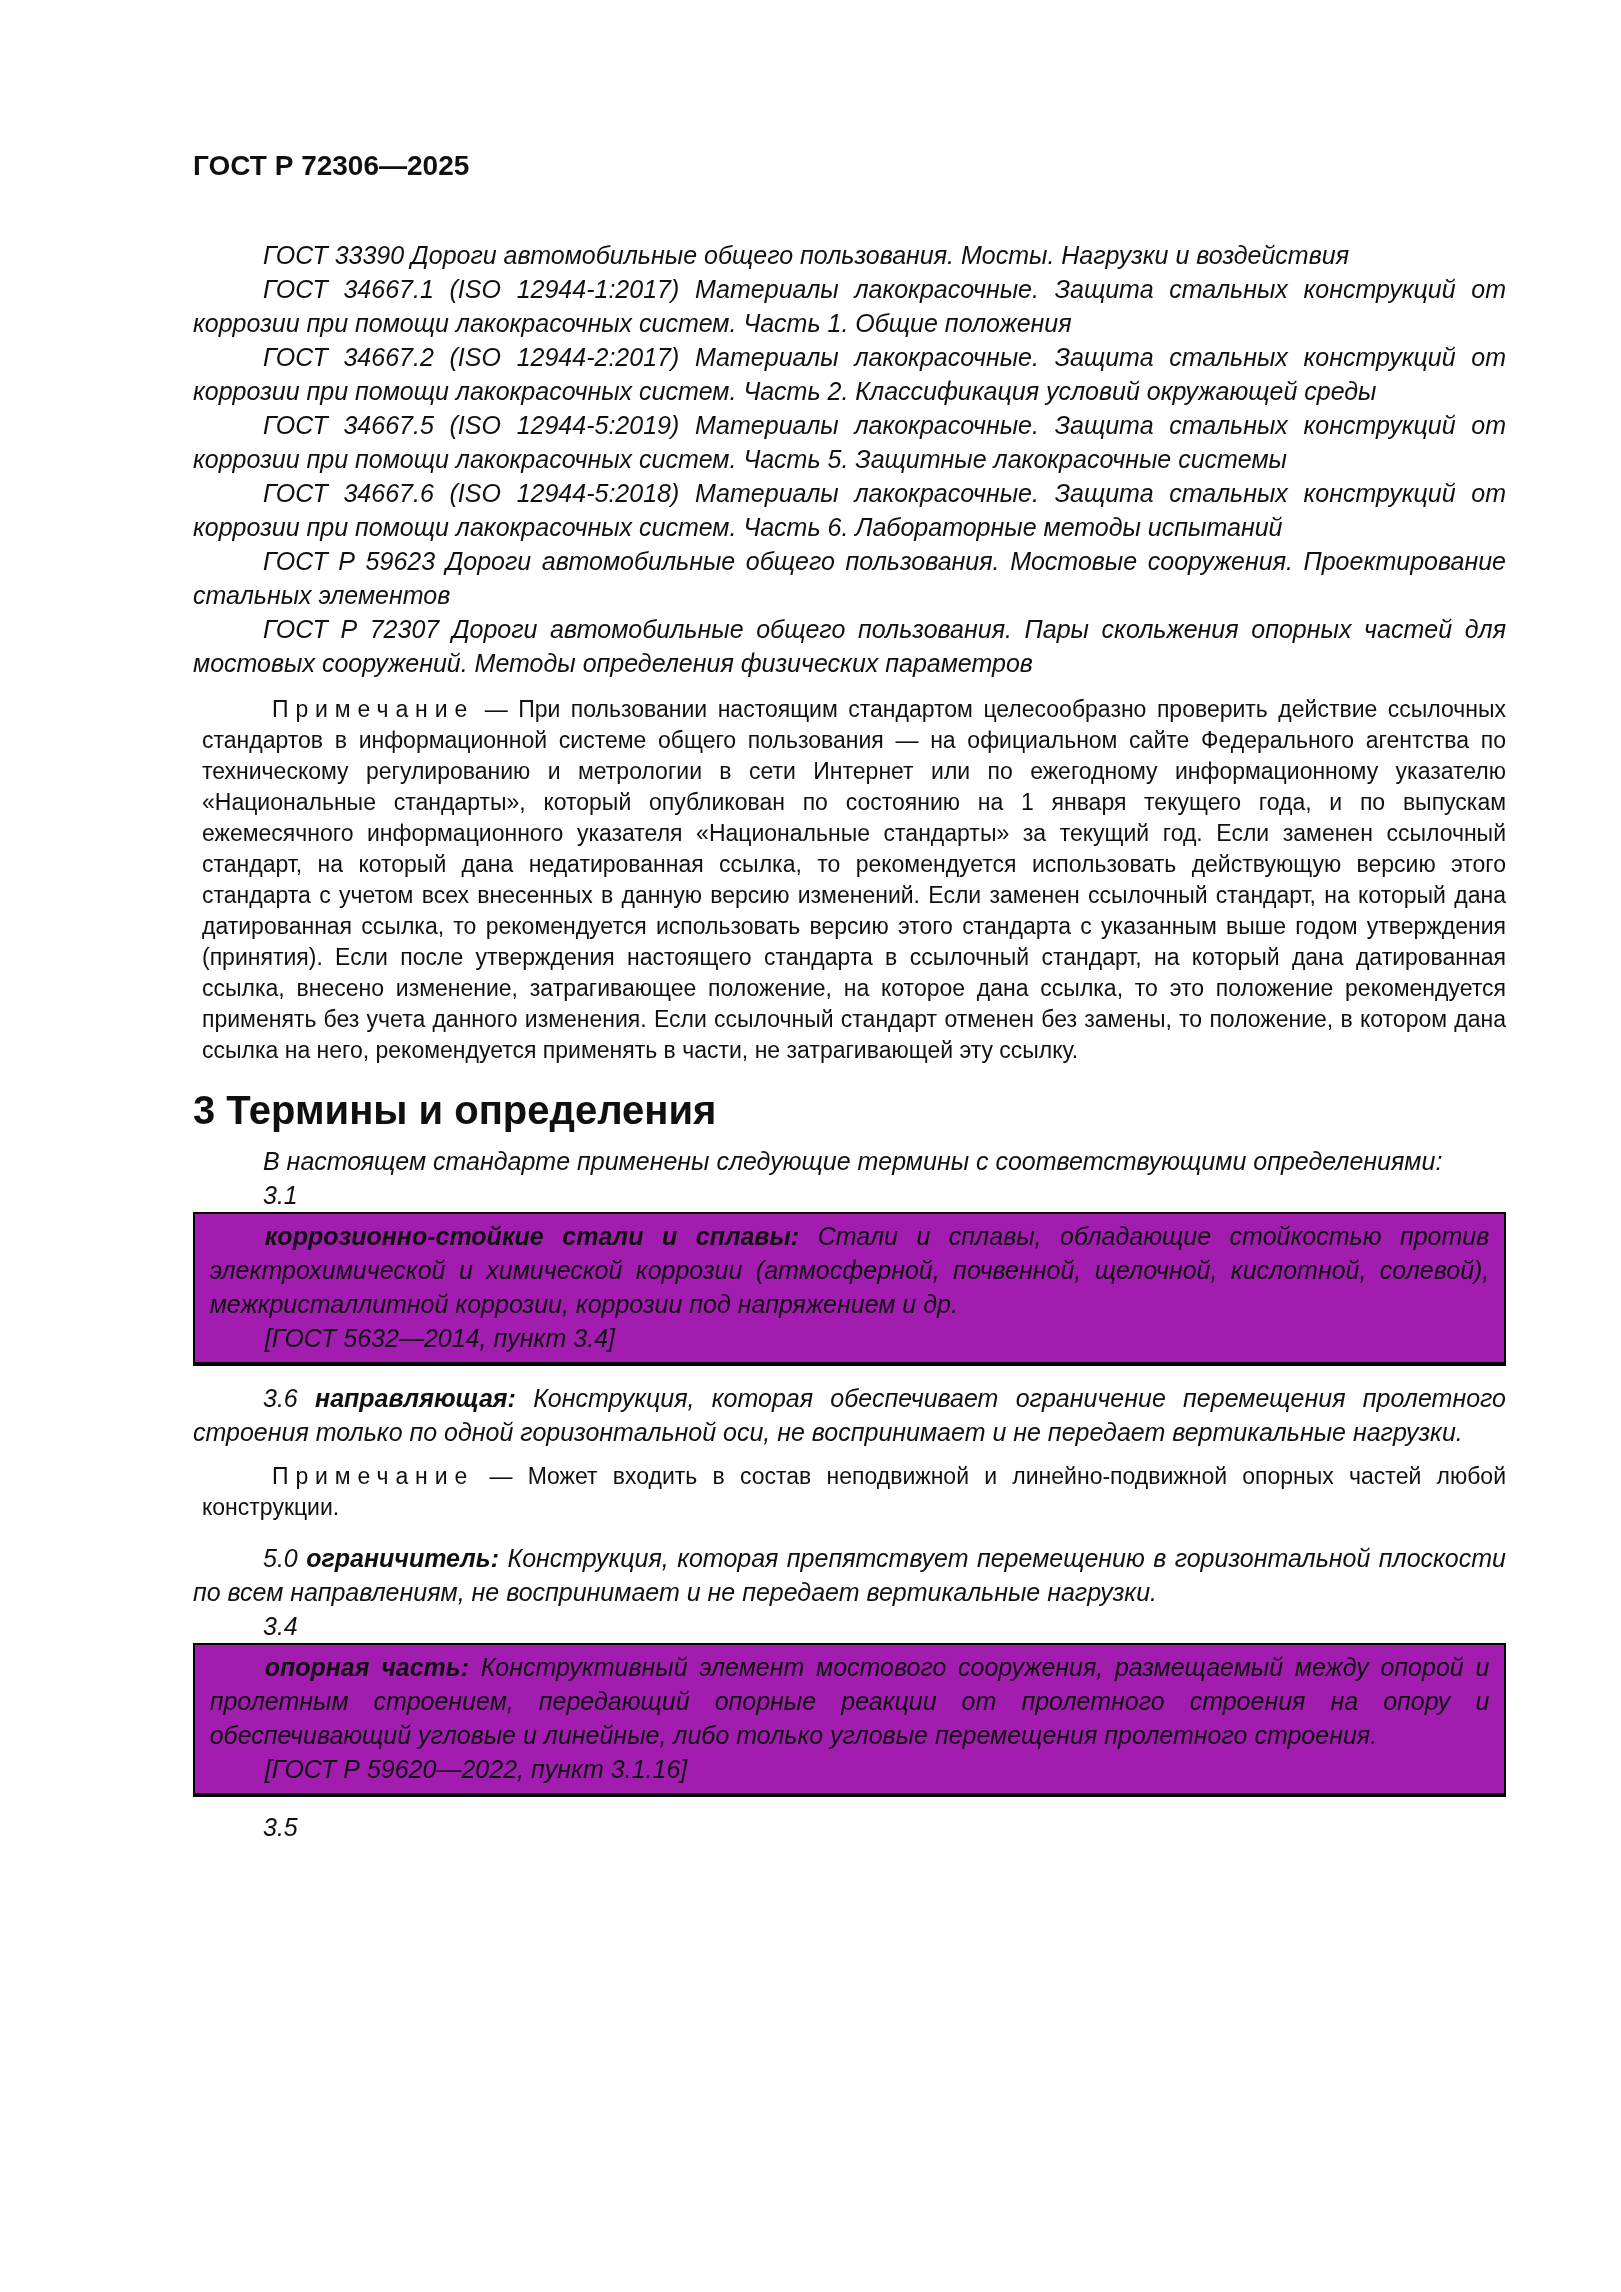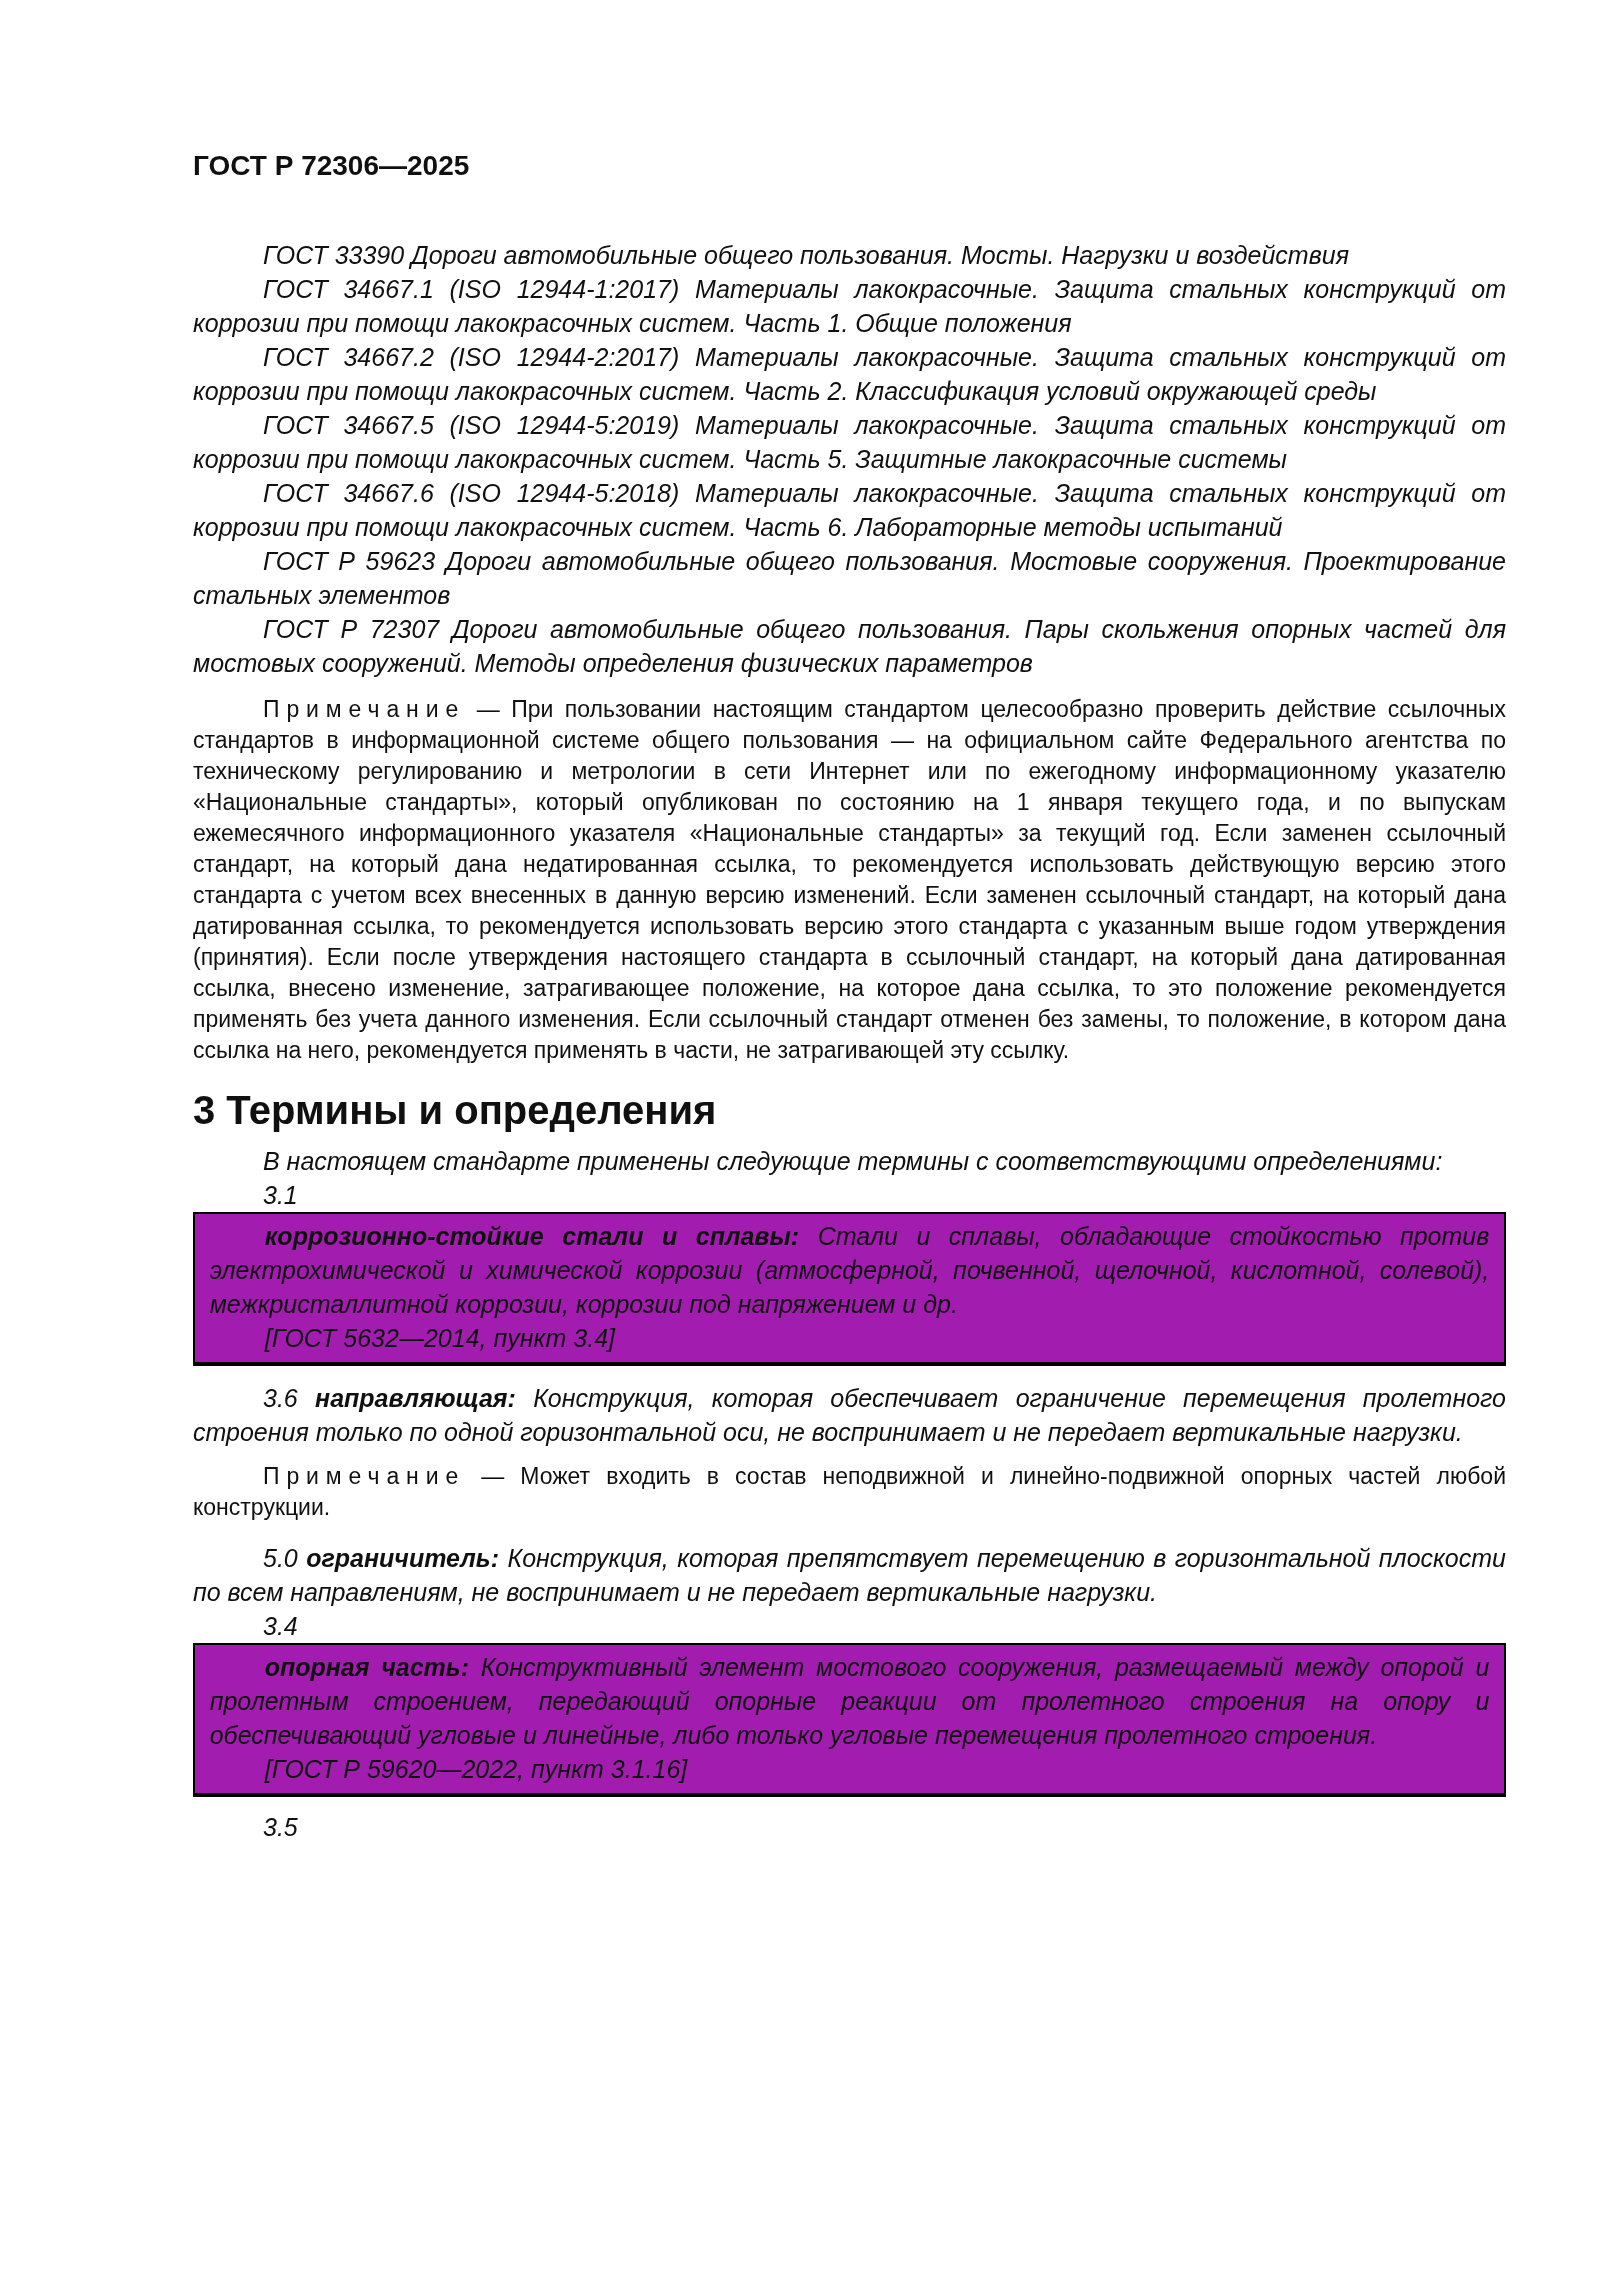--- a/index.html
+++ b/index.html
@@ -31,20 +31,21 @@
     text-align: justify;
     font-style: italic;
   }
   p.indent { text-indent: 70px; }
   p.numline { text-align: left; }
   .note {
     font-size: 23px;
     line-height: 31px;
     text-align: justify;
     text-indent: 70px;
+    margin-left: 9px;
   }
   .note-label { letter-spacing: 0.30em; }
   .mt12 { margin-top: 11.8px; }
   .mt14 { margin-top: 13.7px; }
   .mt16 { margin-top: 15.7px; }
   .mt18 { margin-top: 17.6px; }
   .section-heading {
     font-size: 40px;
     line-height: 39px;
     font-weight: bold;

